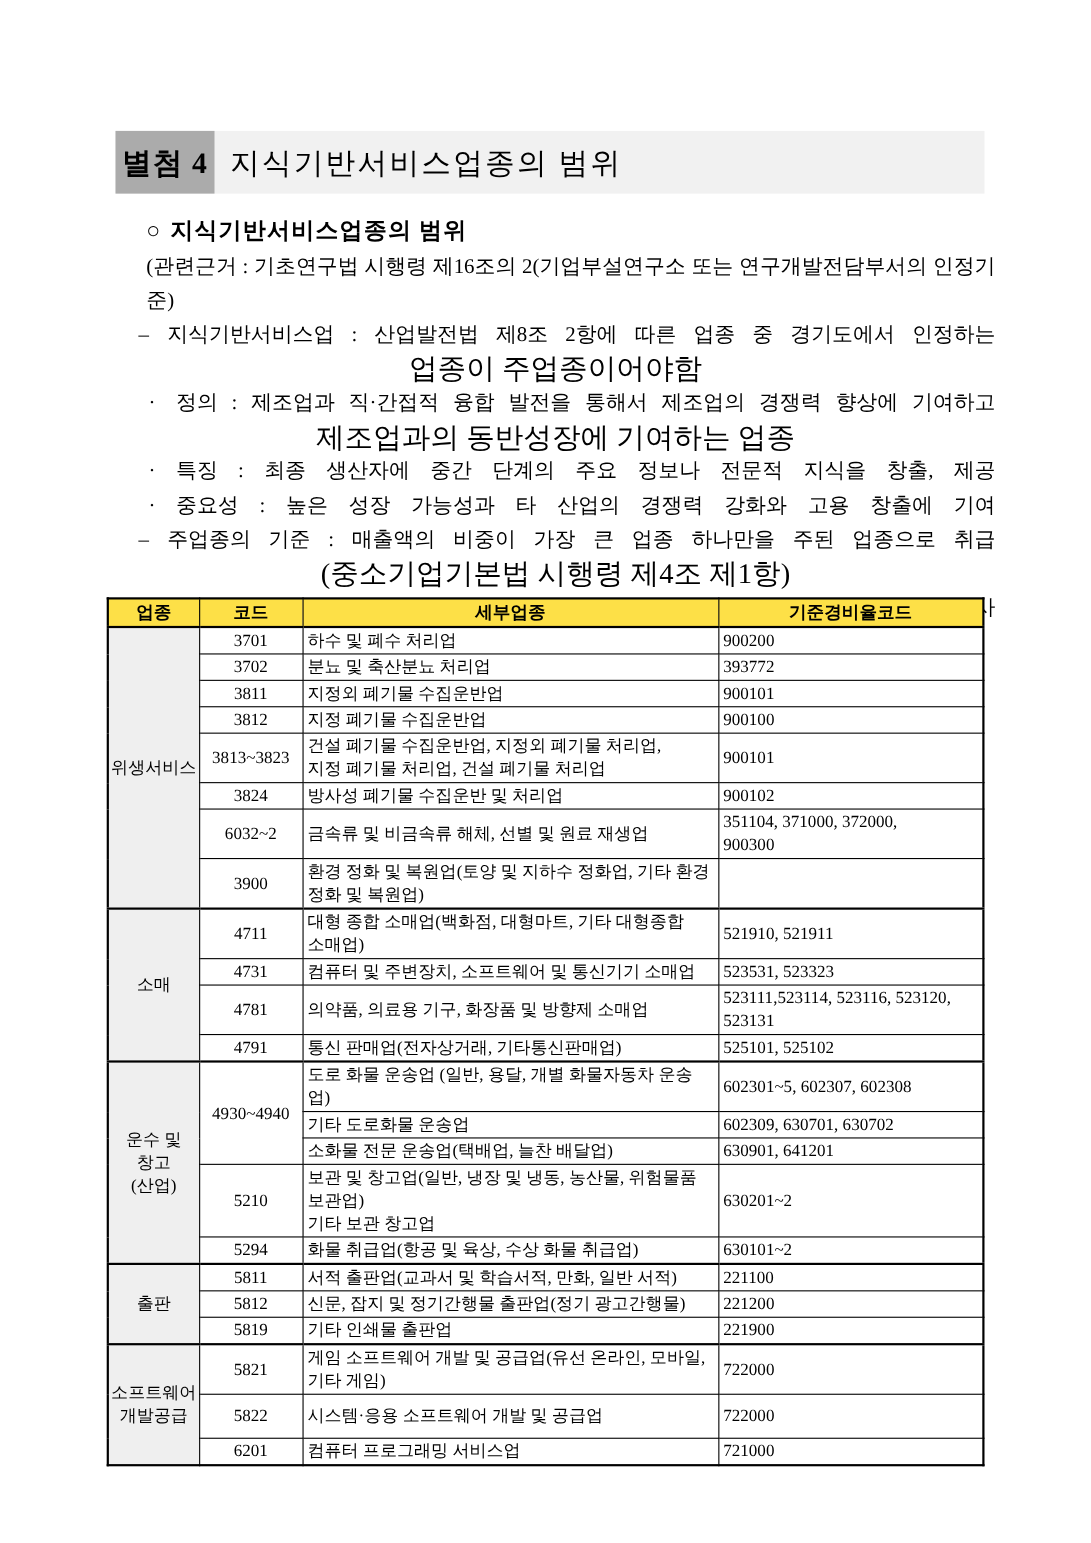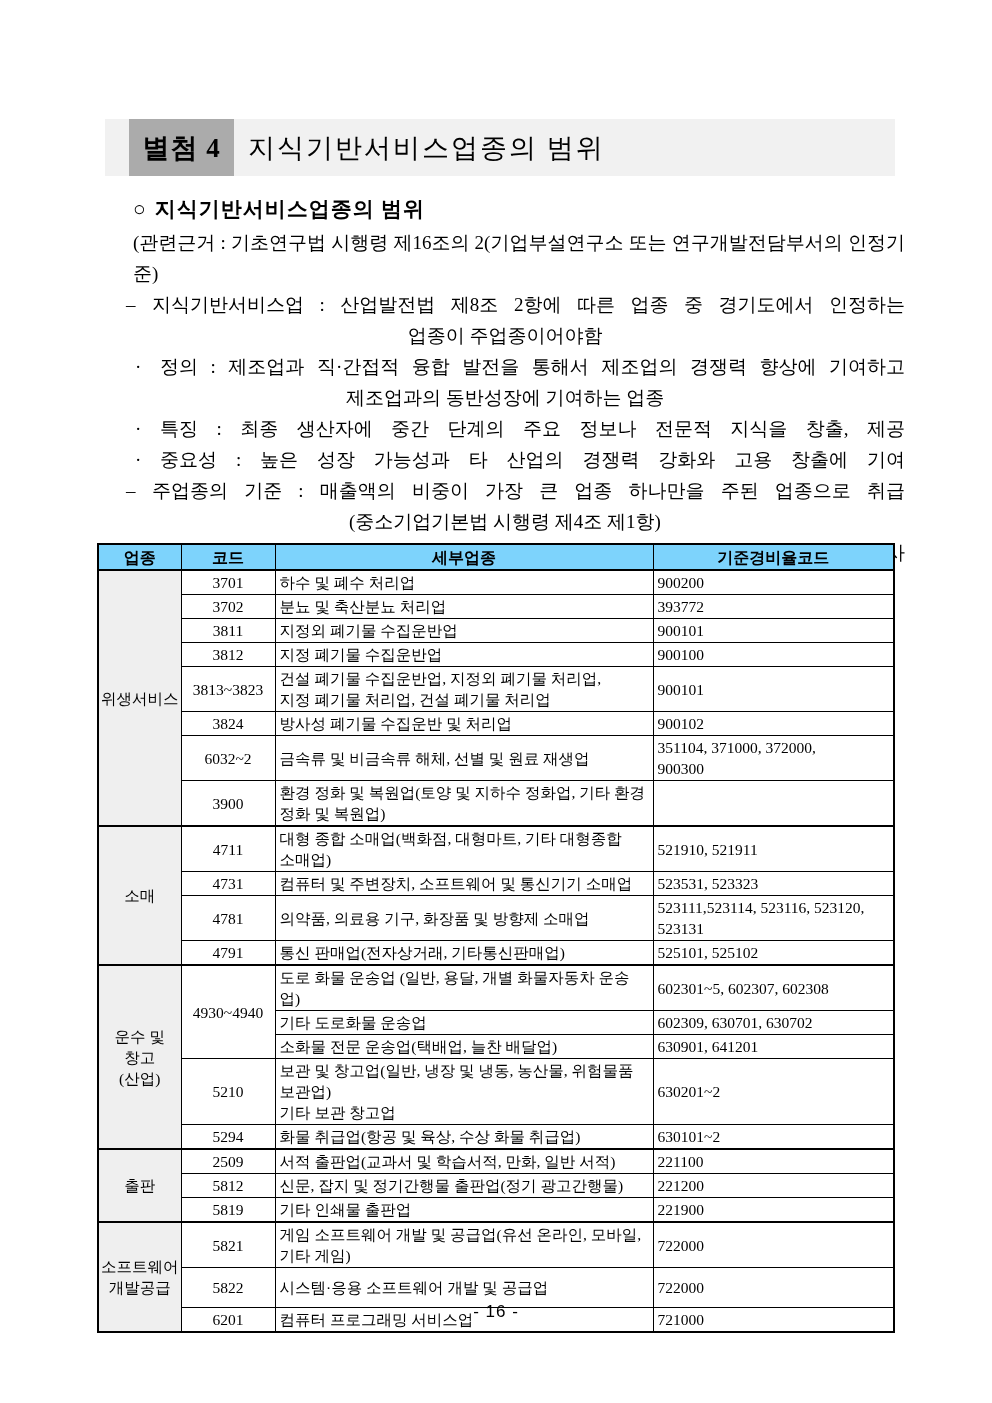--- a/index.html
+++ b/index.html
@@ -19,59 +19,59 @@
   .page { position: relative; width: 992px; height: 1403px; overflow: hidden; background:#fff; }
 
   
   .banner {
     position: absolute; left: 105px; top: 119px;
     width: 790px; height: 57px;
     background: var(--banner-bg);
     display: flex; align-items: stretch;
   }
   .banner-label {
-    width: 105px; background: var(--label-bg);
+    width: 90px; background: var(--label-bg);
     display: flex; align-items: center; justify-content: center;
-    font-weight: bold; font-size: 27px; letter-spacing: 1px; margin-left: 24px;
+    font-weight: bold; font-size: 27px; letter-spacing: 1px;
   }
   .banner-title {
     flex: 1; display: flex; align-items: center;
     padding-left: 14px; font-size: 27px; letter-spacing: 2px;
   }
 
   
   .intro { position: absolute; left: 105px; top: 194px; width: 800px; }
   .section-heading { font-size: 21px; font-weight: bold; line-height: 30px; margin-bottom: 3px; letter-spacing: 1px; margin-left: 28px; }
   .section-heading .circle { margin-right: 8px; font-weight: bold; }
   .intro-line { display: flex; font-size: 19px; line-height: 31px; }
   .intro-line .bullet { flex: 0 0 auto; }
   .intro-line .ltext { flex: 1; text-align: justify; text-align-last: justify; }
   .intro-line.plain { padding-left: 28px; }
   .intro-line.plain .ltext { text-align-last: left; }
   .intro-line.dash { padding-left: 21px; } .intro-line.dash .bullet { width: 26px; }
   .intro-line.dot  { padding-left: 30px; } .intro-line.dot  .bullet { width: 25px; }
   .intro-line.ref  { padding-left: 43px; } .intro-line.ref  .bullet { width: 28px; }
-  .cont-line { text-align: center; font-size: 19px; line-height: 31px; }
+  .cont-line { text-align: center; font-size: 26px; line-height: 31px; }
 
   
   .kb-table {
     position: absolute; left: 97px; top: 543px;
     width: 796px; border-collapse: collapse; table-layout: fixed;
     font-size: 15.5px; line-height: 21px;
   }
   .kb-table col.c-group  { width: 83px; }
   .kb-table col.c-code   { width: 94px; }
   .kb-table col.c-detail { width: 378px; }
   .kb-table col.c-rate   { width: 241px; }
   .kb-table, .kb-table th, .kb-table td { border: 1px solid #000; }
   .kb-table { border: 2px solid #000; }
   .kb-table th {
     font-size: 16px; font-weight: bold; text-align: center;
     height: 26px; padding: 1px 2px; border-bottom: 2px solid #000;
-    background: #7dd3fc;
+    background: #fde047;
   }
   .kb-table td { padding: 1px 4px; vertical-align: middle; }
   .kb-table td.grp {
     background: var(--group-bg); text-align: center;
     white-space: pre-line; padding: 1px 1px; font-size: 15.5px;
   }
   .kb-table td.code { text-align: center; white-space: nowrap; padding: 1px 0; }
   .kb-table td.detail { text-align: left; white-space: pre-line; }
   .kb-table td.rate { text-align: left; white-space: pre-line; }
   .kb-table tr { height: 24px; }
@@ -243,21 +243,21 @@
 기타 보관 창고업</td>
           <td class="rate">630201~2</td>
         </tr>
         <tr>
           <td rowspan="1" class="code">5294</td>
           <td class="detail">화물 취급업(항공 및 육상, 수상 화물 취급업)</td>
           <td class="rate">630101~2</td>
         </tr>
         <tr class="grp-top">
           <td rowspan="3" class="grp">출판</td>
-          <td rowspan="1" class="code">2509</td>
+          <td rowspan="1" class="code">5811</td>
           <td class="detail">서적 출판업(교과서 및 학습서적, 만화, 일반 서적)</td>
           <td class="rate">221100</td>
         </tr>
         <tr>
           <td rowspan="1" class="code">5812</td>
           <td class="detail">신문, 잡지 및 정기간행물 출판업(정기 광고간행물)</td>
           <td class="rate">221200</td>
         </tr>
         <tr>
           <td rowspan="1" class="code">5819</td>
@@ -278,15 +278,14 @@
           <td class="rate">722000</td>
         </tr>
         <tr>
           <td rowspan="1" class="code">6201</td>
           <td class="detail">컴퓨터 프로그래밍 서비스업</td>
           <td class="rate">721000</td>
         </tr>
       </tbody>
   </table>
 
-  <div class="footer">- 16 -</div>
 
 </div>
 
 </body></html>

